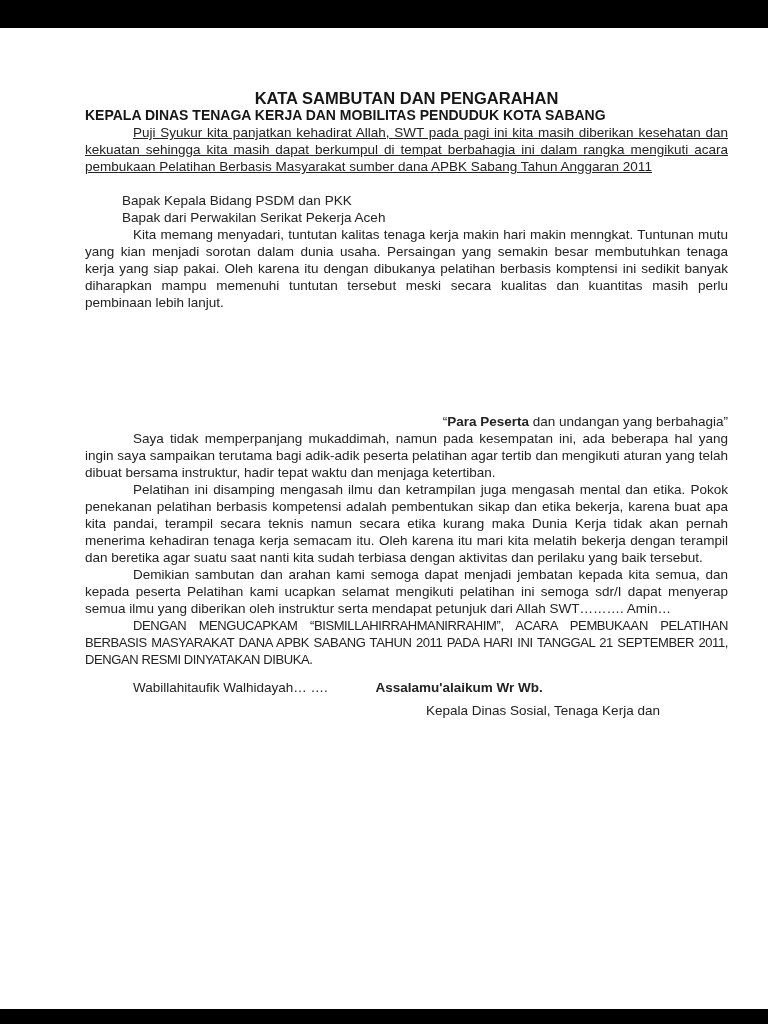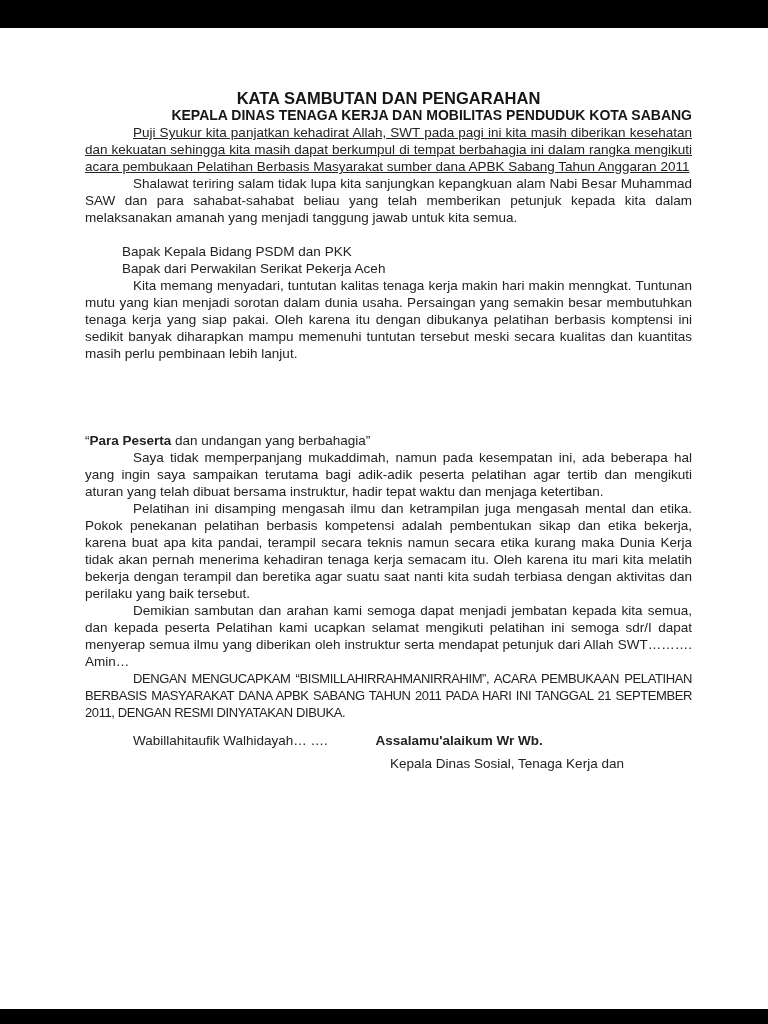--- a/index.html
+++ b/index.html
@@ -20,52 +20,52 @@
   .letterbox {
     width: 768px;
     background: #000000;
   }
   .letterbox.top { height: 28px; }
   .letterbox.bottom { height: 15px; position: absolute; bottom: 0; left: 0; }
   .content {
     height: 809px;
     overflow: hidden;
     padding-left: 85px;
-    padding-right: 76px;
+    padding-right: 40px;
     box-sizing: border-box;
     font-size: 13.5px;
     line-height: 17px;
   }
   .doc-title {
     margin: 62px 0 0 0;
     text-align: center;
     font-weight: bold;
     font-size: 16.5px;
     line-height: 17px;
     color: #161616;
   }
   .doc-subtitle {
     margin: 0;
-    text-align: right;
+    text-align: left;
     font-weight: bold;
     font-size: 14px;
     line-height: 17px;
     color: #161616;
   }
   p.body-par {
     margin: 0;
     text-align: justify;
     text-indent: 48px;
   }
   .m-p1 { margin-top: 36px; text-decoration: underline; }
   .m-p2 { margin-top: 9px; }
   .guests { margin-top: 17px; margin-left: 37px; }
   .guests div { text-align: justify; }
   .m-p3 { margin-top: 8px; }
-  .quote-line { margin-top: 70px; }
+  .quote-line { margin-top: 102px; text-align: right; }
   .quote-line b { font-weight: bold; }
   .m-p4 { margin-top: 20px; }
   .m-p5 { margin-top: 11px; }
   .m-p6 { margin-top: 7px; }
   .proclamation {
     margin-top: 14px;
     font-size: 13px;
     letter-spacing: -0.4px;
   }
   .closing-line {
@@ -87,21 +87,20 @@
   <div class="letterbox top"></div>
 
   <div class="content">
 
     <h1 class="doc-title">KATA SAMBUTAN DAN PENGARAHAN</h1>
 
     <h2 class="doc-subtitle">KEPALA DINAS TENAGA KERJA DAN MOBILITAS PENDUDUK KOTA SABANG</h2>
 
     <p class="body-par m-p1">Puji Syukur kita panjatkan kehadirat Allah, SWT pada pagi ini kita masih diberikan kesehatan dan kekuatan sehingga kita masih dapat berkumpul di tempat berbahagia ini dalam rangka mengikuti acara pembukaan Pelatihan Berbasis Masyarakat sumber dana APBK Sabang Tahun Anggaran 2011</p>
 
-    <p class="body-par m-p2">Shalawat teriring salam tidak lupa kita sanjungkan kepangkuan alam Nabi Besar Muhammad SAW dan para sahabat-sahabat beliau yang telah memberikan petunjuk kepada kita dalam melaksanakan amanah yang menjadi tanggung jawab untuk kita semua.</p>
 
     <div class="guests">
       <div>Bapak Kepala Bidang PSDM dan PKK</div>
       <div>Bapak dari Perwakilan Serikat Pekerja Aceh</div>
     </div>
 
     <p class="body-par m-p3">Kita memang menyadari, tuntutan kalitas tenaga kerja makin hari makin menngkat. Tuntunan mutu yang kian menjadi sorotan dalam dunia usaha. Persaingan yang semakin besar membutuhkan tenaga kerja yang siap pakai. Oleh karena itu dengan dibukanya pelatihan berbasis komptensi ini sedikit banyak diharapkan mampu memenuhi tuntutan tersebut meski secara kualitas dan kuantitas masih perlu pembinaan lebih lanjut.</p>
 
     <div class="quote-line">
       <span>“</span><b>Para Peserta</b><span> dan undangan yang berbahagia</span><span>”</span>

